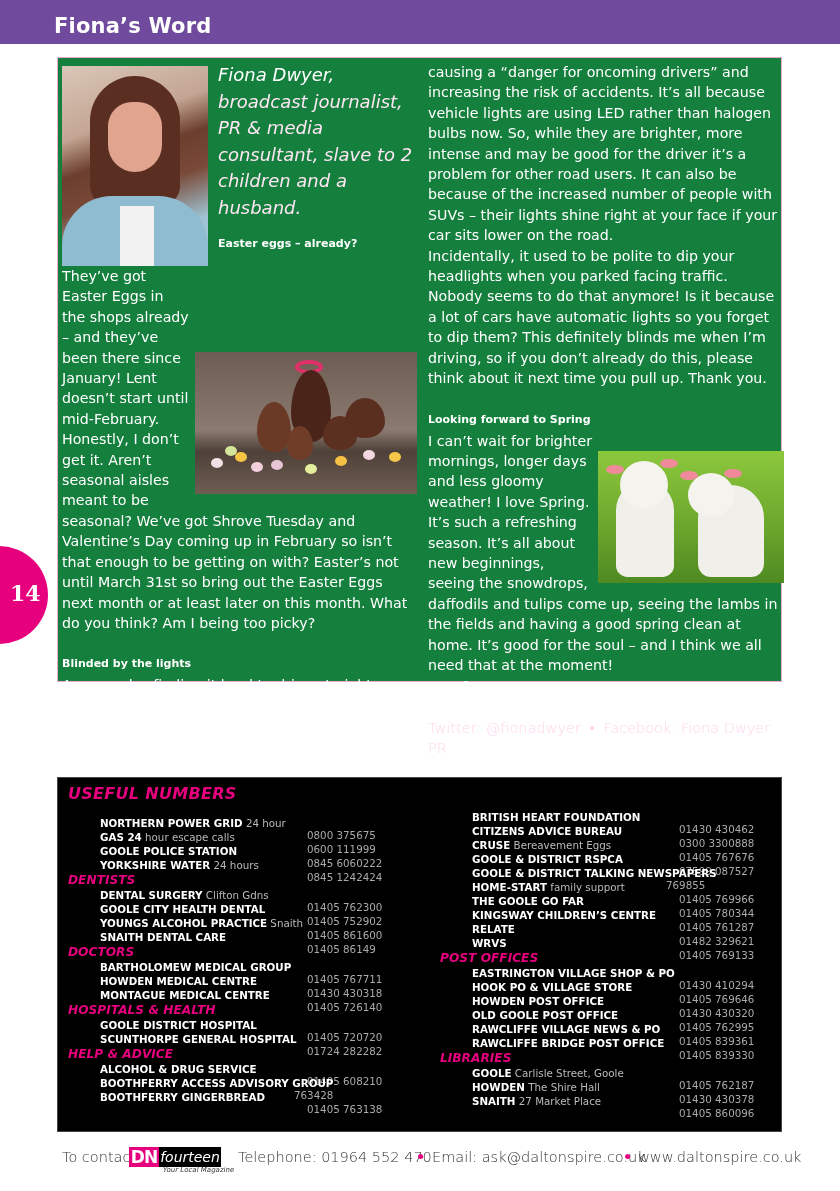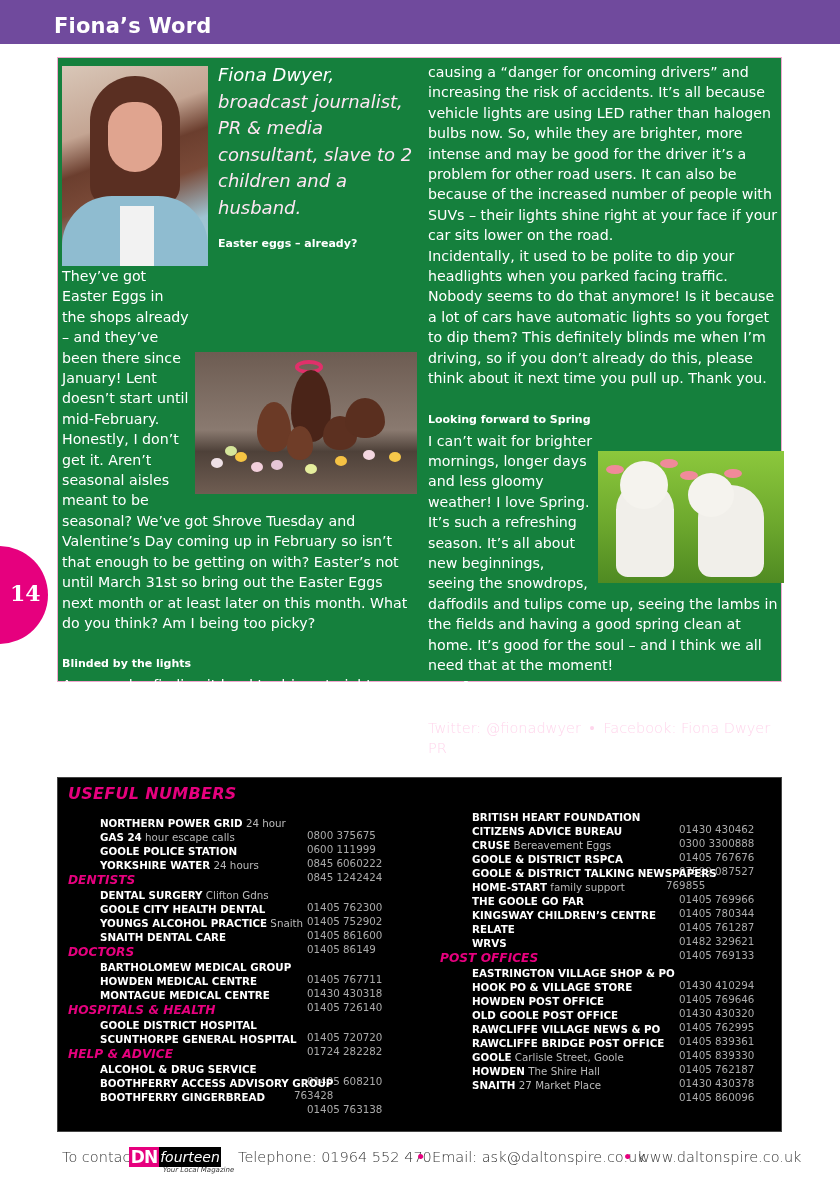--- a/index.html
+++ b/index.html
@@ -166,20 +166,21 @@
       <div class="row"><span class="nm">KINGSWAY CHILDREN’S CENTRE</span><span class="sub"></span><span class="ph">01405 761287</span></div>
       <div class="row"><span class="nm">RELATE</span><span class="sub"></span><span class="ph">01482 329621</span></div>
       <div class="row"><span class="nm">WRVS</span><span class="sub"></span><span class="ph">01405 769133</span></div>
       <div class="cat">POST OFFICES</div>
       <div class="row"><span class="nm">EASTRINGTON VILLAGE SHOP &amp; PO</span><span class="sub"></span><span class="ph">01430 410294</span></div>
       <div class="row"><span class="nm">HOOK PO &amp; VILLAGE STORE</span><span class="sub"></span><span class="ph">01405 769646</span></div>
       <div class="row"><span class="nm">HOWDEN POST OFFICE</span><span class="sub"></span><span class="ph">01430 430320</span></div>
       <div class="row"><span class="nm">OLD GOOLE POST OFFICE</span><span class="sub"></span><span class="ph">01405 762995</span></div>
       <div class="row"><span class="nm">RAWCLIFFE VILLAGE NEWS &amp; PO</span><span class="sub"></span><span class="ph">01405 839361</span></div>
       <div class="row"><span class="nm">RAWCLIFFE BRIDGE POST OFFICE</span><span class="sub"></span><span class="ph">01405 839330</span></div>
+      <div class="cat">LIBRARIES</div>
       <div class="row"><span class="nm">GOOLE</span><span class="sub"> Carlisle Street, Goole</span><span class="ph">01405 762187</span></div>
       <div class="row"><span class="nm">HOWDEN</span><span class="sub"> The Shire Hall</span><span class="ph">01430 430378</span></div>
       <div class="row"><span class="nm">SNAITH</span><span class="sub"> 27 Market Place</span><span class="ph">01405 860096</span></div>
     </div>
 </div>
 
 <div class="footer">
   <span class="t" style="left:0;">To contact</span>
   <div class="logo">
     <div class="dn">DN</div>

